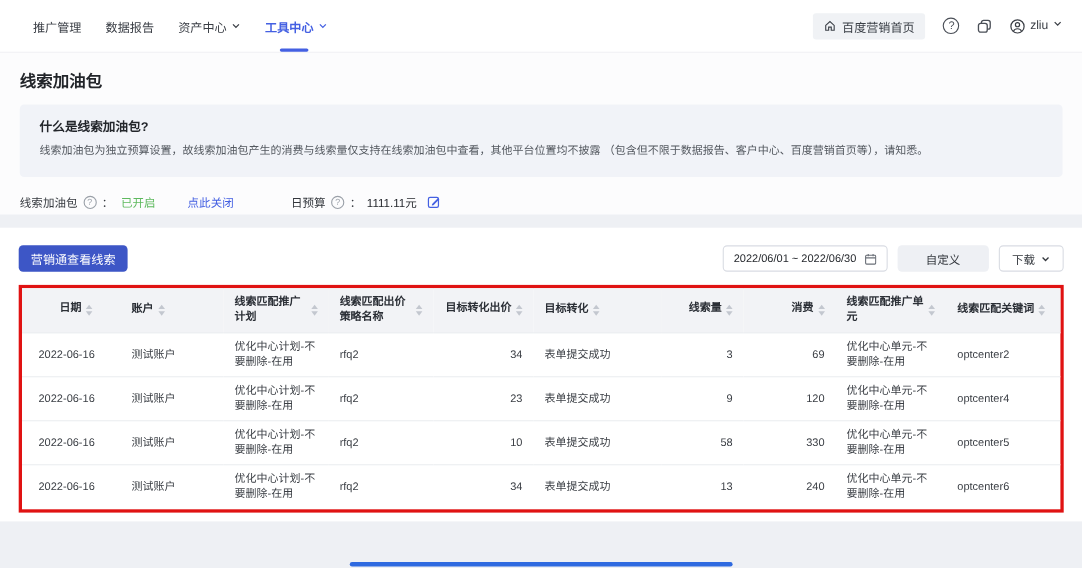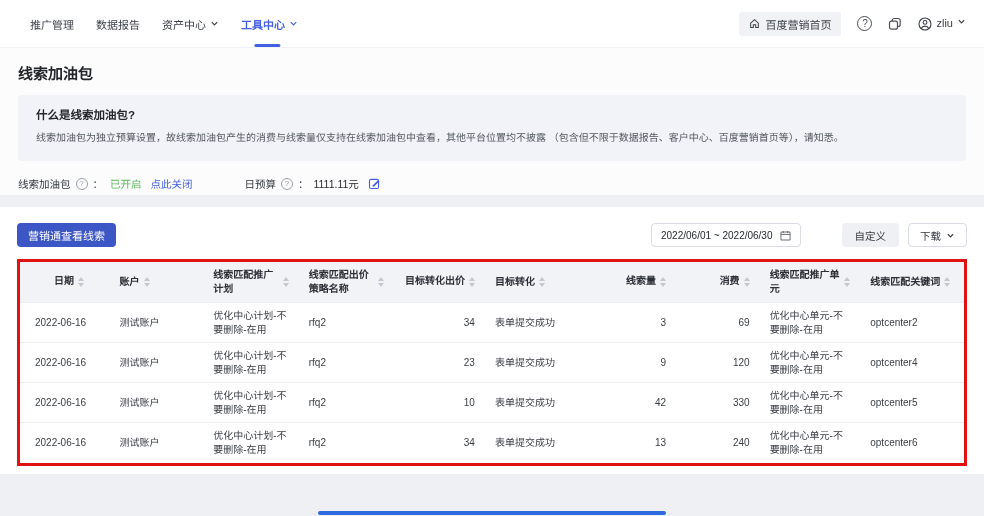--- a/index.html
+++ b/index.html
@@ -36,35 +36,35 @@
   .info-box { background:#f1f3f8; border-radius:4px; padding:11px 18px 13px; }
   .info-title { font-size:11.5px; font-weight:700; color:#23262b; margin-bottom:6px; }
   .info-box p { font-size:10px; color:#53585f; line-height:2.0; }
   .status-row { display:flex; align-items:center; margin-top:15px; font-size:10.5px; color:#33373d; }
   .status-row .grp { display:flex; align-items:center; gap:5px; }
   .grp-budget { margin-left:52px; }
   .q-icon { width:12px; height:12px; border:1px solid #9aa0a8; border-radius:50%;
             display:inline-flex; align-items:center; justify-content:center;
             font-size:8px; color:#9aa0a8; cursor:pointer; }
   .status-on { color:var(--success-green,#67c23a); margin-left:2px; }
-  .link { color:var(--primary-blue,#4460e2); cursor:pointer; margin-left:4px; }
+  .link { color:var(--primary-blue,#4460e2); cursor:pointer; margin-left:24px; }
   .budget-val { color:#26292e; }
   .edit-icon { color:var(--primary-blue,#4460e2); cursor:pointer; display:inline-flex; margin-left:4px; }
 
   
   .card { background:#fff; margin-top:12px; padding:16px 17px 8px; position:relative; min-height:264px; }
   .card-toolbar { display:flex; align-items:center; }
   .primary-btn { background:var(--button-blue,#3d56c6); color:#fff; border:none; border-radius:4px;
                  height:24px; padding:0 11px; font-size:11px; cursor:pointer; font-family:inherit; }
   .toolbar-right { margin-left:auto; display:flex; align-items:center; gap:9px; }
   .date-box { display:flex; align-items:center; gap:7px; border:1px solid #d9dce3; border-radius:4px;
               height:24px; padding:0 9px; font-size:10px; color:#26292e; cursor:pointer; background:#fff; }
   .date-box .cal { color:#6b7078; display:inline-flex; }
-  .ghost-btn { background:#eef0f4; border:none; border-radius:4px; height:24px; padding:0 13px;
-               font-size:10.5px; color:#33373d; cursor:pointer; font-family:inherit;margin-left:32px; }
+  .ghost-btn { background:#eef0f4; border:none; border-radius:4px; height:24px; padding:0 26px;
+               font-size:10.5px; color:#33373d; cursor:pointer; font-family:inherit; }
   .outline-btn { background:#fff; border:1px solid #d9dce3; border-radius:4px; height:24px;
                  padding:0 11px; font-size:10.5px; color:#33373d; cursor:pointer; font-family:inherit;
                  display:inline-flex; align-items:center; gap:5px; }
 
   
   .table-wrap { border:3px solid var(--highlight-red,#e01212); margin-top:12px; background:#fff; }
   table { width:100%; border-collapse:collapse; table-layout:fixed; }
   thead th { background:#f2f3f6; font-size:10px; font-weight:600; color:#2b2f36;
              padding:6px 10px; vertical-align:middle; cursor:pointer; }
   thead th:first-child { padding-left:34px;font-family:Liberation Mono, monospace; }
@@ -328,21 +328,21 @@
               <td class="left">优化中心单元-不要删除-在用</td>
               <td class="left">optcenter4</td>
             </tr>
             <tr>
               <td class="left">2022-06-16</td>
               <td class="left">测试账户</td>
               <td class="left">优化中心计划-不要删除-在用</td>
               <td class="left">rfq2</td>
               <td class="right">10</td>
               <td class="left">表单提交成功</td>
-              <td class="right">42</td>
+              <td class="right">58</td>
               <td class="right">330</td>
               <td class="left">优化中心单元-不要删除-在用</td>
               <td class="left">optcenter5</td>
             </tr>
             <tr>
               <td class="left">2022-06-16</td>
               <td class="left">测试账户</td>
               <td class="left">优化中心计划-不要删除-在用</td>
               <td class="left">rfq2</td>
               <td class="right">34</td>

